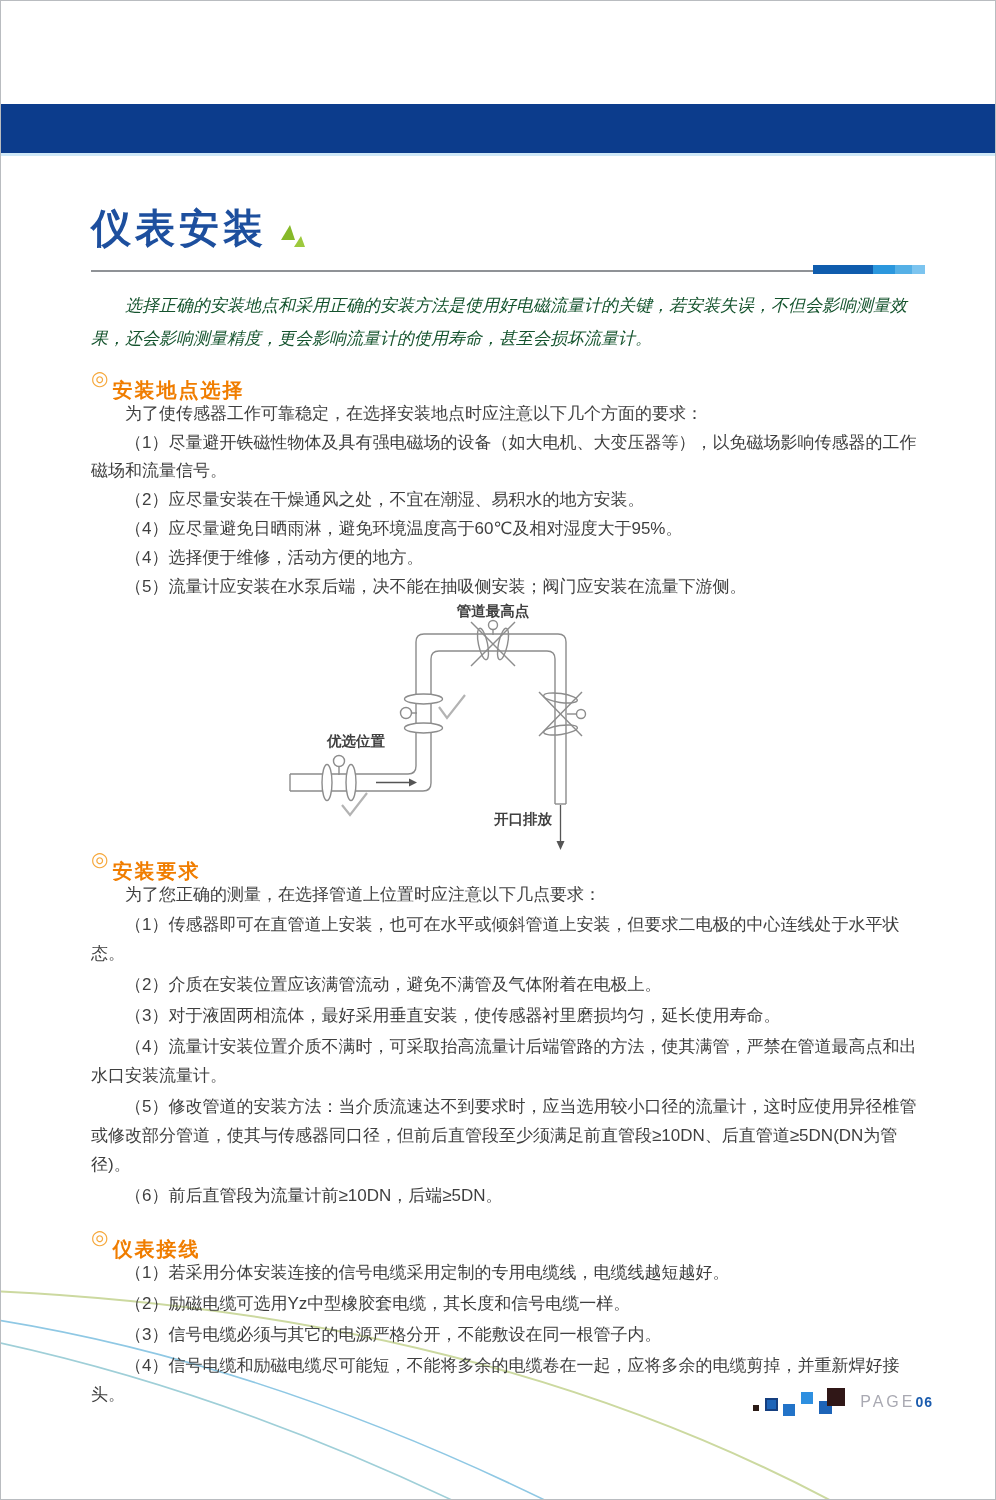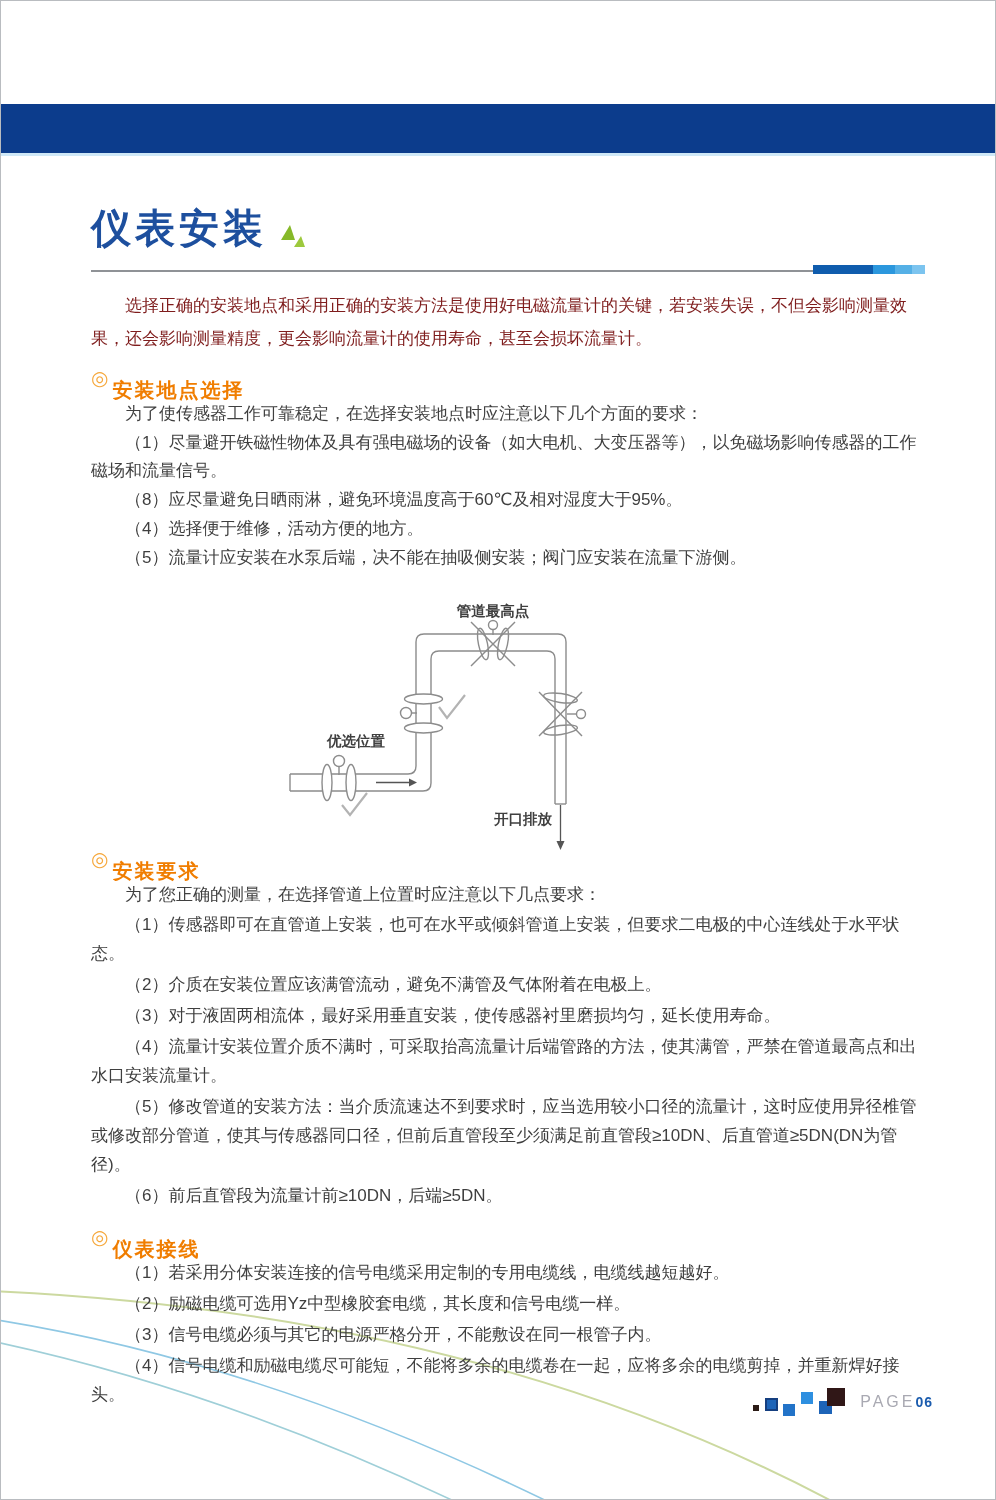--- a/index.html
+++ b/index.html
@@ -19,21 +19,21 @@
     font-size:40px; letter-spacing:4px; color:#1d4f9e; line-height:44px; }
   .tri-icon { margin-top:14px; }
   .title-rule { position:relative; margin-top:6px; height:10px; }
   .title-rule .line { position:absolute; left:0; right:110px; top:6px; height:2px; background:#8f9296; }
   .title-rule .grad { position:absolute; right:0; top:1px; width:112px; height:9px;
     background:linear-gradient(90deg,#0f5cad 0%,#0f5cad 54%,#2b97dd 54%,#2b97dd 73%,#55b0e6 73%,#55b0e6 88%,#7cc4ef 88%); }
   
   .block { position:absolute; left:90px; right:70px; font-size:17px; }
   .block-1 { top:288px; }
   .block-2 { top:845px; }
-  p.intro { text-indent:2em; line-height:33px; color:#7f1d1d; }
+  p.intro { text-indent:2em; line-height:33px; color:#14532d;font-style:italic; }
   .sec-head { display:flex; align-items:center; gap:4px; margin-top:10px; height:26px; }
   .sec-mark { color:#f6a83c; font-size:20px; line-height:20px; }
   .sec-title { color:#f07d00; font-weight:bold; font-size:20px; letter-spacing:2px;margin-top:24px; }
   p.lead { text-indent:2em; line-height:30px; margin-top:8px; }
   p.item { text-indent:2em; line-height:28px; margin-bottom:1px; }
   .block-2 p.item { line-height:29px; margin-bottom:2px; }
   
   .diagram { position:absolute; left:262px; top:590px; width:480px; height:268px; }
   .diagram svg text { font-family:"Liberation Sans","DejaVu Sans",sans-serif; font-weight:bold; fill:#3f3f3f; font-size:14.5px; }
   
@@ -81,21 +81,22 @@
 
   <div class="block block-1">
     <p class="intro">选择正确的安装地点和采用正确的安装方法是使用好电磁流量计的关键，若安装失误，不但会影响测量效果，还会影响测量精度，更会影响流量计的使用寿命，甚至会损坏流量计。</p>
 
     <div class="sec-head">
       <span class="sec-mark">◎</span>
       <span class="sec-title">安装地点选择</span>
     </div>
     <p class="lead">为了使传感器工作可靠稳定，在选择安装地点时应注意以下几个方面的要求：</p>
     <p class="item">（1）尽量避开铁磁性物体及具有强电磁场的设备（如大电机、大变压器等），以免磁场影响传感器的工作磁场和流量信号。</p>
-    <p class="item">（8）应尽量避免日晒雨淋，避免环境温度高于60℃及相对湿度大于95%。</p>
+    <p class="item">（2）应尽量安装在干燥通风之处，不宜在潮湿、易积水的地方安装。</p>
+    <p class="item">（4）应尽量避免日晒雨淋，避免环境温度高于60℃及相对湿度大于95%。</p>
     <p class="item">（4）选择便于维修，活动方便的地方。</p>
     <p class="item">（5）流量计应安装在水泵后端，决不能在抽吸侧安装；阀门应安装在流量下游侧。</p>
   </div>
 
   <div class="diagram">
     <svg width="480" height="268" viewBox="0 0 480 268">
 
       <g fill="none" stroke="#8c8c8c" stroke-width="1.4">
         <path d="M 27,183 H 145 Q 153,183 153,175 V 51 Q 153,43 161,43 H 295 Q 303,43 303,51 V 213"></path>
         <path d="M 27,200 H 160 Q 168,200 168,192 V 68 Q 168,60 176,60 H 284 Q 292,60 292,68 V 213"></path>

